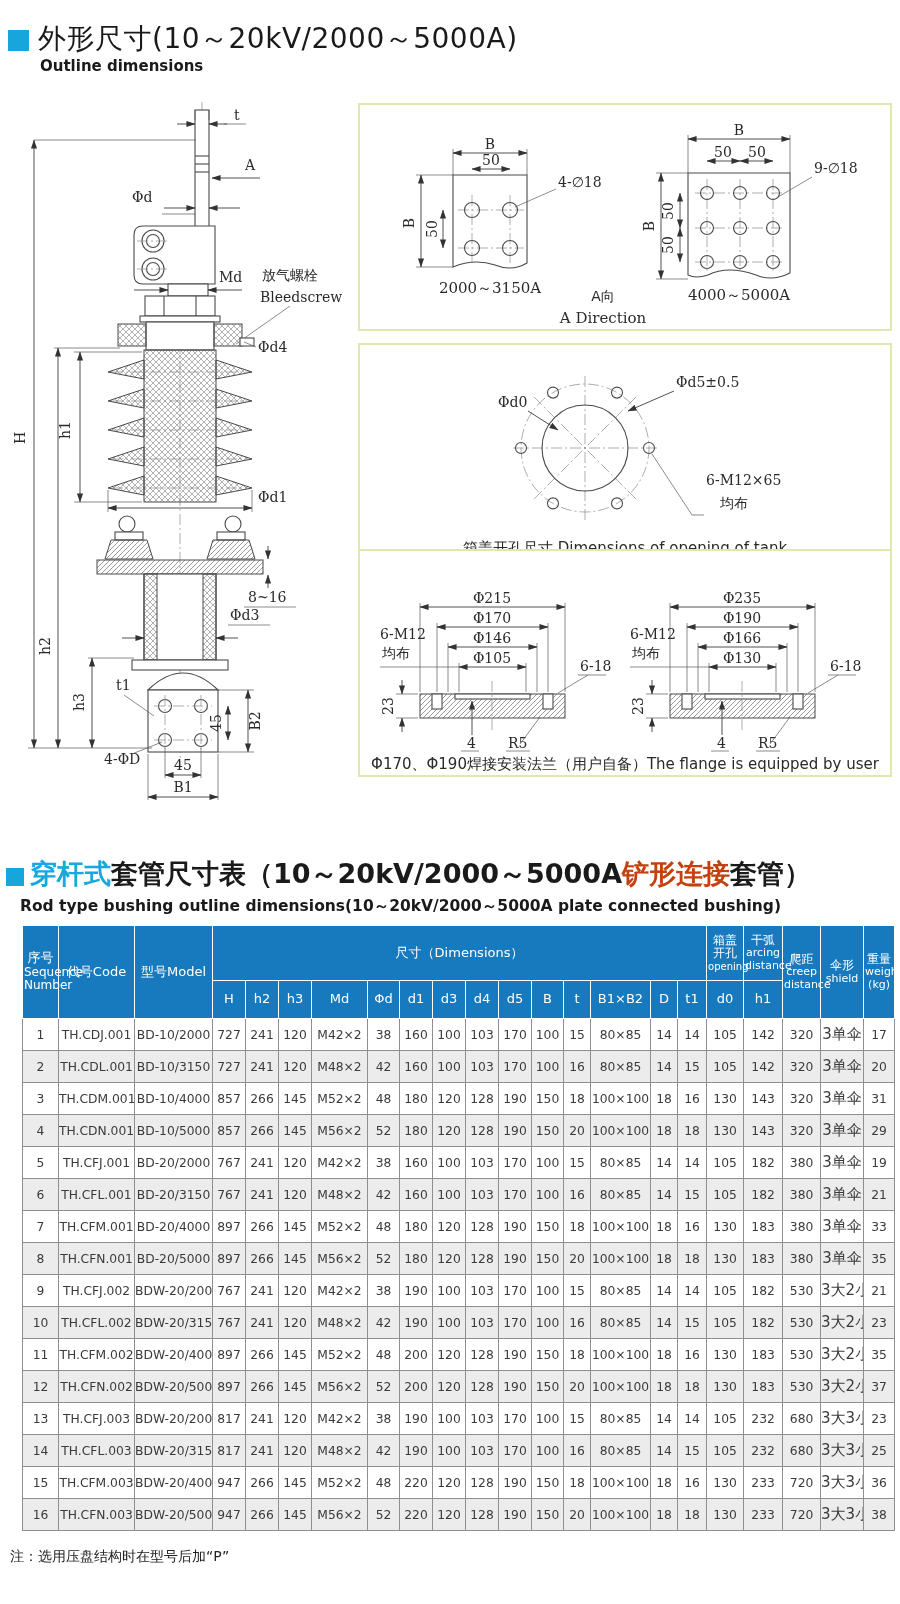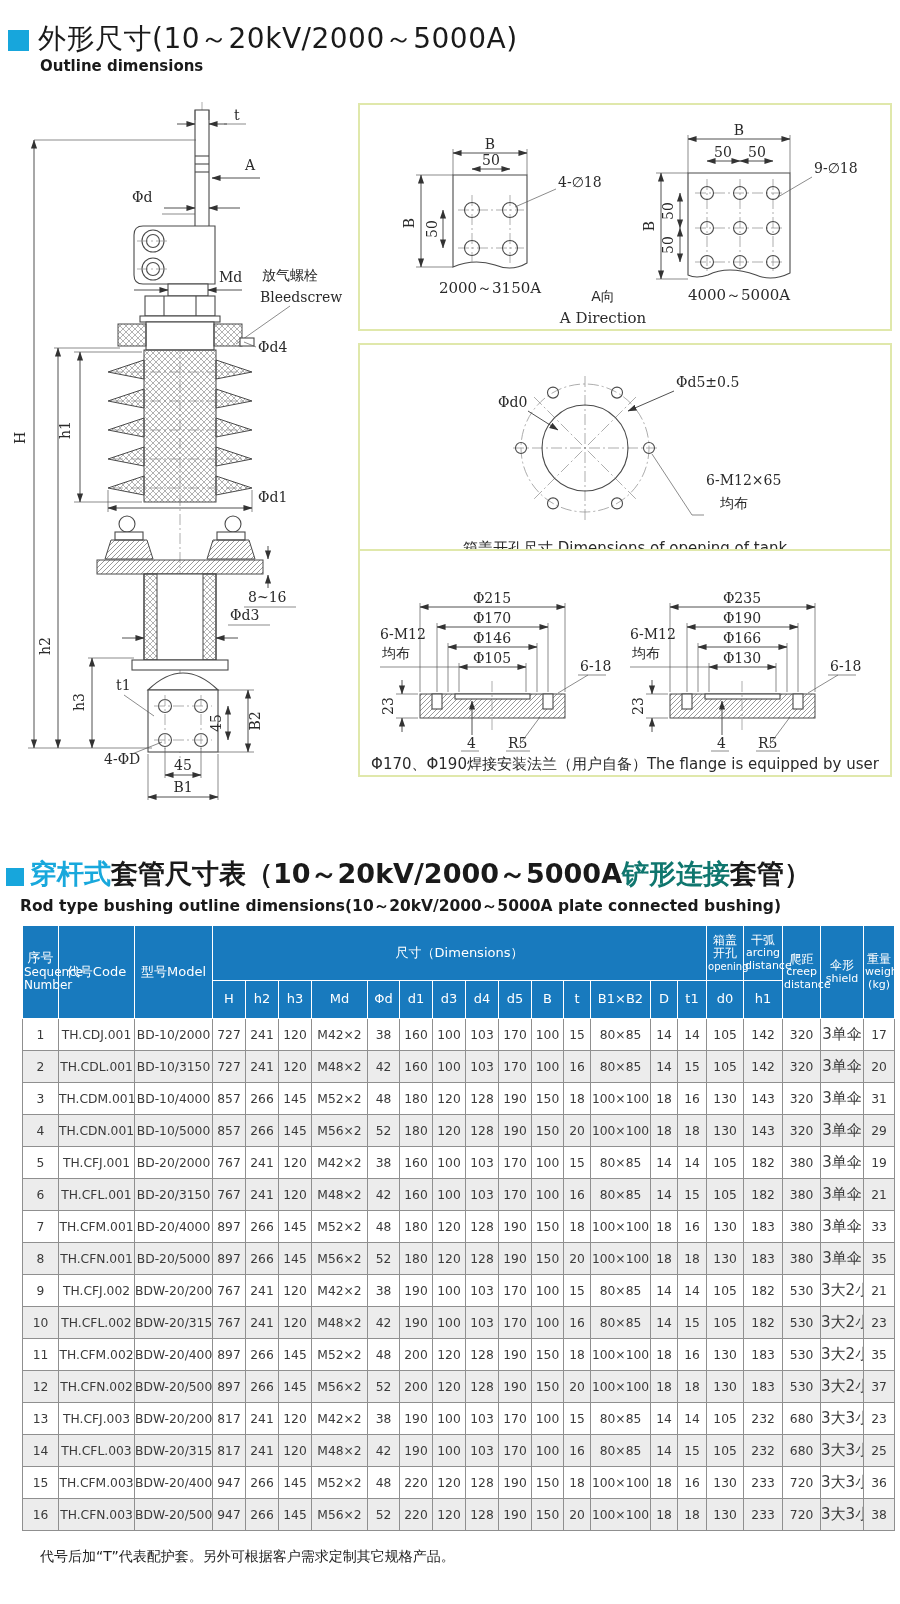--- a/index.html
+++ b/index.html
@@ -5,21 +5,21 @@
 *{margin:0;padding:0;box-sizing:border-box}
 html,body{background:#fff}
 body{width:900px;height:1604px;position:relative;font-family:"DejaVu Sans",sans-serif;color:#1a1a1a;overflow:hidden}
 .bullet{position:absolute;background:#17a6dc}
 .t1-bullet{left:8px;top:30px;width:21px;height:21px}
 .t2-bullet{left:6px;top:868px;width:18px;height:18px}
 .title1{position:absolute;left:38px;top:20px;font-size:28px;font-weight:normal;letter-spacing:.5px}
 .subtitle1{position:absolute;left:40px;top:57px;font-size:15px;font-weight:bold}
 .title2{position:absolute;left:30px;top:856px;font-size:27px;font-weight:bold;white-space:nowrap}
 .title2 .cyan{color:#18a8dc}
-.title2 .green{color:#0f766e}
+.title2 .green{color:#c2410c}
 .subtitle2{position:absolute;left:20px;top:896px;font-size:15.5px;font-weight:bold}
 .left-draw{position:absolute;left:12px;top:98px}
 .rbox{position:absolute;left:358px;width:534px;height:228px;border:2px solid #e0e8ab;background:#fff}
 .rbox1{top:103px}.rbox2{top:343px}.rbox3{top:549px}
 svg text{font-family:"DejaVu Serif",serif;fill:#2a2a2a;font-size:14px}
 svg text.cjk{font-family:"DejaVu Sans",sans-serif}
 svg text.cap{font-size:15px}
 .draw{stroke:#4a4a4a;stroke-width:1.1;fill:none}
 .drawf{stroke:#4a4a4a;stroke-width:1.1;fill:#fff}
 .hat{stroke:#4a4a4a;stroke-width:1;fill:url(#xh)}
@@ -864,14 +864,14 @@
         <td>130</td>
         <td>233</td>
         <td>720</td>
         <td>3大3小</td>
         <td>38</td>
       </tr>
     </tbody>
 </table>
 
 <div class="notes">
-  <div class="ind">代号后加“T”代表配护套。另外可根据客户需求定制其它规格产品。</div>
+  <div>注：选用压盘结构时在型号后加“P”</div>
 </div>
 
 </body></html>

